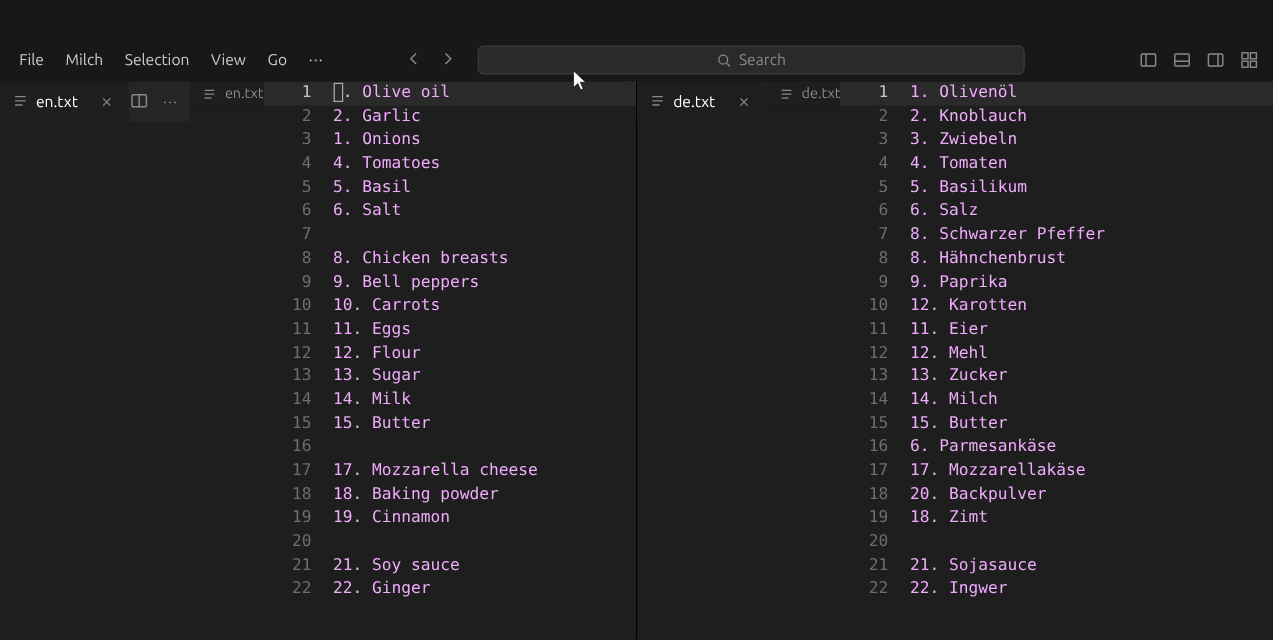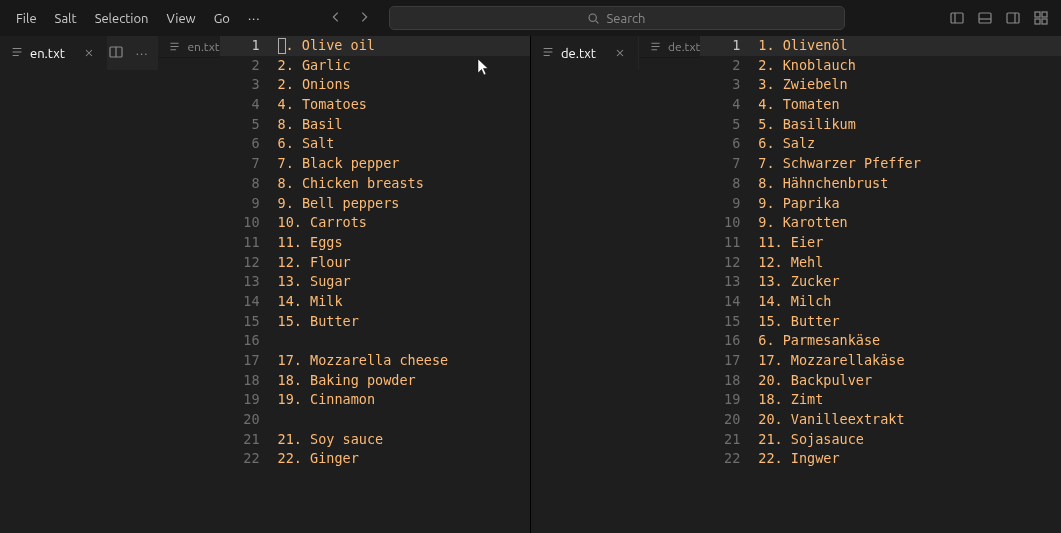--- a/index.html
+++ b/index.html
@@ -26,20 +26,21 @@
     font-size: 13px;
     overflow: hidden;
   }
   
   .titlebar {
     height: 36px;
     display: flex;
     align-items: center;
     padding: 0 8px;
     background: var(--bg-darker);
+    margin-top: 32px;
   }
   .menu {
     display: flex;
     gap: 2px;
   }
   .menu-item {
     padding: 4px 8px;
     border-radius: 4px;
     cursor: default;
   }
@@ -159,21 +160,21 @@
   .line.current { background: var(--highlight-line); }
   .gutter {
     width: 58px;
     text-align: right;
     padding-right: 18px;
     color: var(--fg-linenum-inactive);
     flex-shrink: 0;
   }
   .line.current .gutter { color: #c6c6c6; }
   .code {
-    color: #fdba74;
+    color: #f0abfc;
     white-space: pre;
   }
   .line.current .cursor-box {
     display:inline-block;
     width: 8px;
     height: 16px;
     border: 1px solid #aeafad;
     margin-right: 0px;
     vertical-align: middle;
     box-sizing: border-box;
@@ -197,21 +198,21 @@
     height: 6px;
     background: #4b4b4b;
   }
 </style>
 </head>
 <body>
 
 <div class="titlebar">
   <div class="menu">
     <div class="menu-item">File</div>
-    <div class="menu-item">Salt</div>
+    <div class="menu-item">Milch</div>
     <div class="menu-item">Selection</div>
     <div class="menu-item">View</div>
     <div class="menu-item">Go</div>
     <div class="menu-item menu-ellipsis">···</div>
   </div>
 
   <div class="nav-arrows">
     <span>
       <svg width="14" height="14" viewBox="0 0 16 16" fill="none" stroke="currentColor" stroke-width="1.4">
           <path d="M10 3 L5 8 L10 13"></path>
@@ -309,37 +310,36 @@
           <div class="line current">
             <div class="gutter">1</div>
             <div class="code"><span class="cursor-box"></span>. Olive oil</div>
           </div>
           <div class="line">
             <div class="gutter">2</div>
             <div class="code">2. Garlic</div>
           </div>
           <div class="line">
             <div class="gutter">3</div>
-            <div class="code">2. Onions</div>
+            <div class="code">1. Onions</div>
           </div>
           <div class="line">
             <div class="gutter">4</div>
             <div class="code">4. Tomatoes</div>
           </div>
           <div class="line">
             <div class="gutter">5</div>
-            <div class="code">8. Basil</div>
+            <div class="code">5. Basil</div>
           </div>
           <div class="line">
             <div class="gutter">6</div>
             <div class="code">6. Salt</div>
           </div>
           <div class="line">
             <div class="gutter">7</div>
-            <div class="code">7. Black pepper</div>
           </div>
           <div class="line">
             <div class="gutter">8</div>
             <div class="code">8. Chicken breasts</div>
           </div>
           <div class="line">
             <div class="gutter">9</div>
             <div class="code">9. Bell peppers</div>
           </div>
           <div class="line">
@@ -443,33 +443,33 @@
           <div class="line">
             <div class="gutter">5</div>
             <div class="code">5. Basilikum</div>
           </div>
           <div class="line">
             <div class="gutter">6</div>
             <div class="code">6. Salz</div>
           </div>
           <div class="line">
             <div class="gutter">7</div>
-            <div class="code">7. Schwarzer Pfeffer</div>
+            <div class="code">8. Schwarzer Pfeffer</div>
           </div>
           <div class="line">
             <div class="gutter">8</div>
             <div class="code">8. Hähnchenbrust</div>
           </div>
           <div class="line">
             <div class="gutter">9</div>
             <div class="code">9. Paprika</div>
           </div>
           <div class="line">
             <div class="gutter">10</div>
-            <div class="code">9. Karotten</div>
+            <div class="code">12. Karotten</div>
           </div>
           <div class="line">
             <div class="gutter">11</div>
             <div class="code">11. Eier</div>
           </div>
           <div class="line">
             <div class="gutter">12</div>
             <div class="code">12. Mehl</div>
           </div>
           <div class="line">
@@ -495,21 +495,20 @@
           <div class="line">
             <div class="gutter">18</div>
             <div class="code">20. Backpulver</div>
           </div>
           <div class="line">
             <div class="gutter">19</div>
             <div class="code">18. Zimt</div>
           </div>
           <div class="line">
             <div class="gutter">20</div>
-            <div class="code">20. Vanilleextrakt</div>
           </div>
           <div class="line">
             <div class="gutter">21</div>
             <div class="code">21. Sojasauce</div>
           </div>
           <div class="line">
             <div class="gutter">22</div>
             <div class="code">22. Ingwer</div>
           </div>
         </div>

